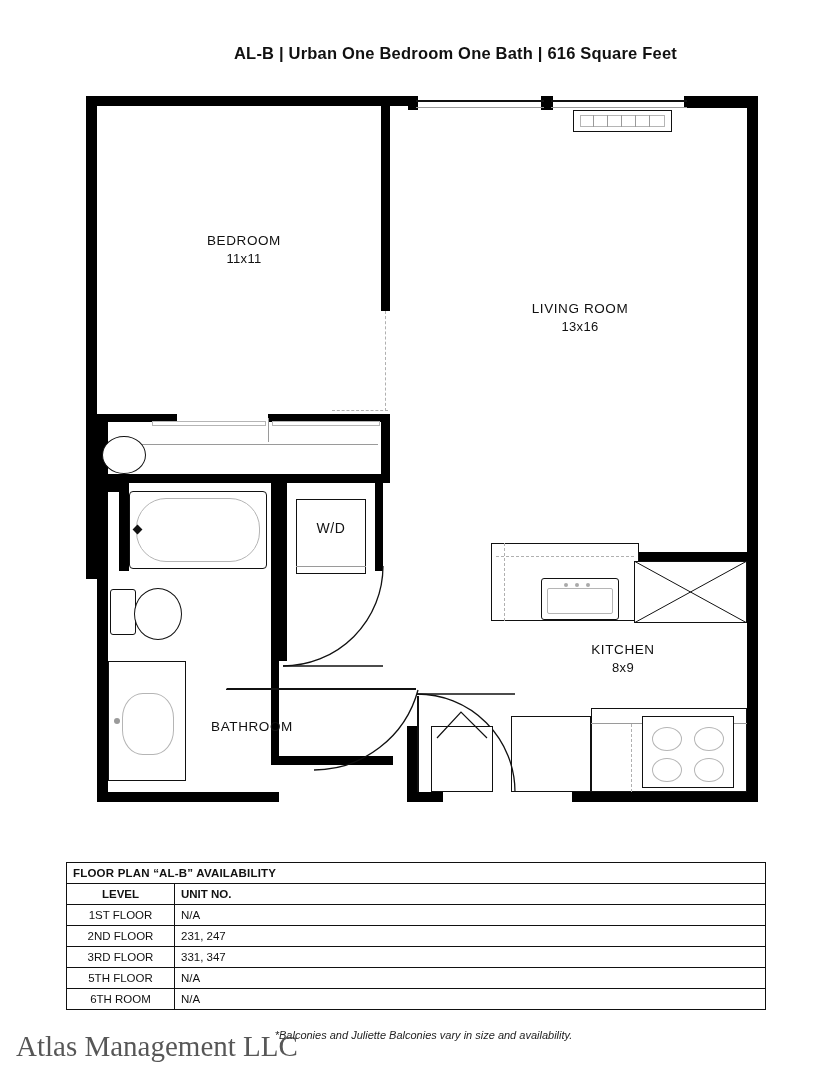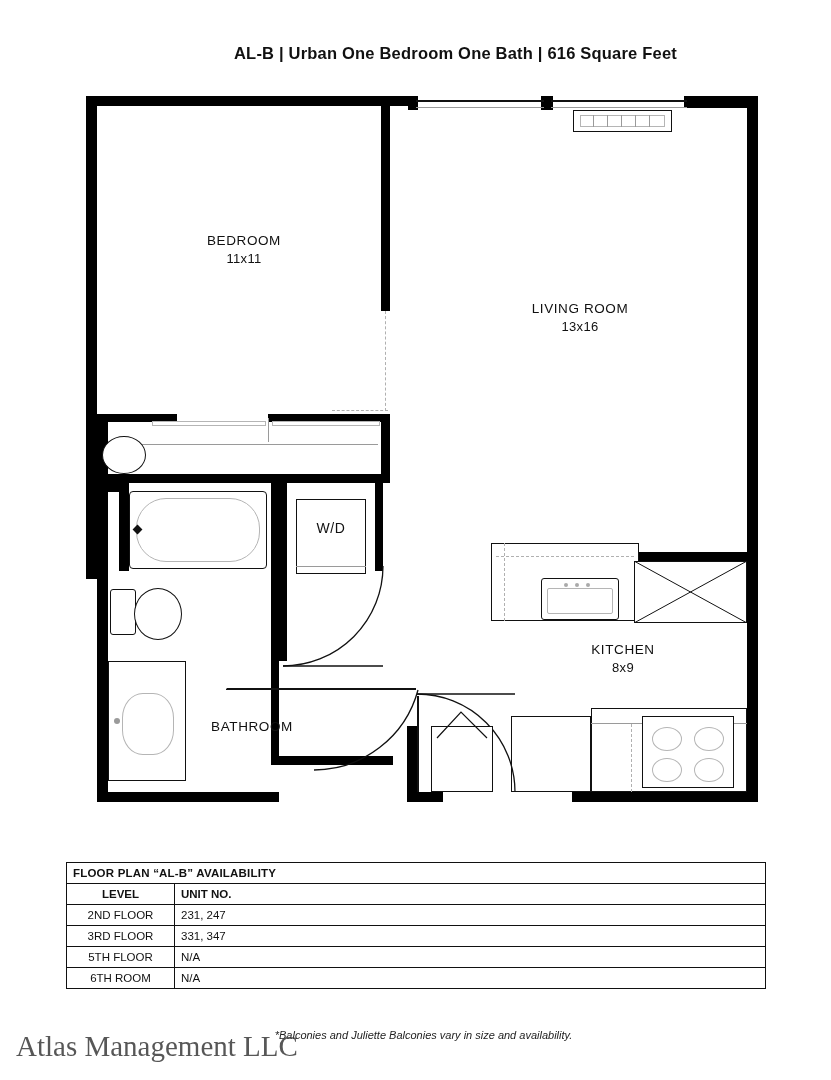--- a/index.html
+++ b/index.html
@@ -289,20 +289,24 @@
 <table class="avail">
   <tbody>
       <tr class="hdr">
     <td colspan="2">FLOOR PLAN “AL-B” AVAILABILITY</td>
   </tr>
   <tr class="colhdr">
     <td class="c1">LEVEL</td>
     <td>UNIT NO.</td>
   </tr>
   <tr>
+    <td class="c1">1ST FLOOR</td>
+    <td>N/A</td>
+  </tr>
+  <tr>
     <td class="c1">2ND FLOOR</td>
     <td>231, 247</td>
   </tr>
   <tr>
     <td class="c1">3RD FLOOR</td>
     <td>331, 347</td>
   </tr>
   <tr>
     <td class="c1">5TH FLOOR</td>
     <td>N/A</td>

